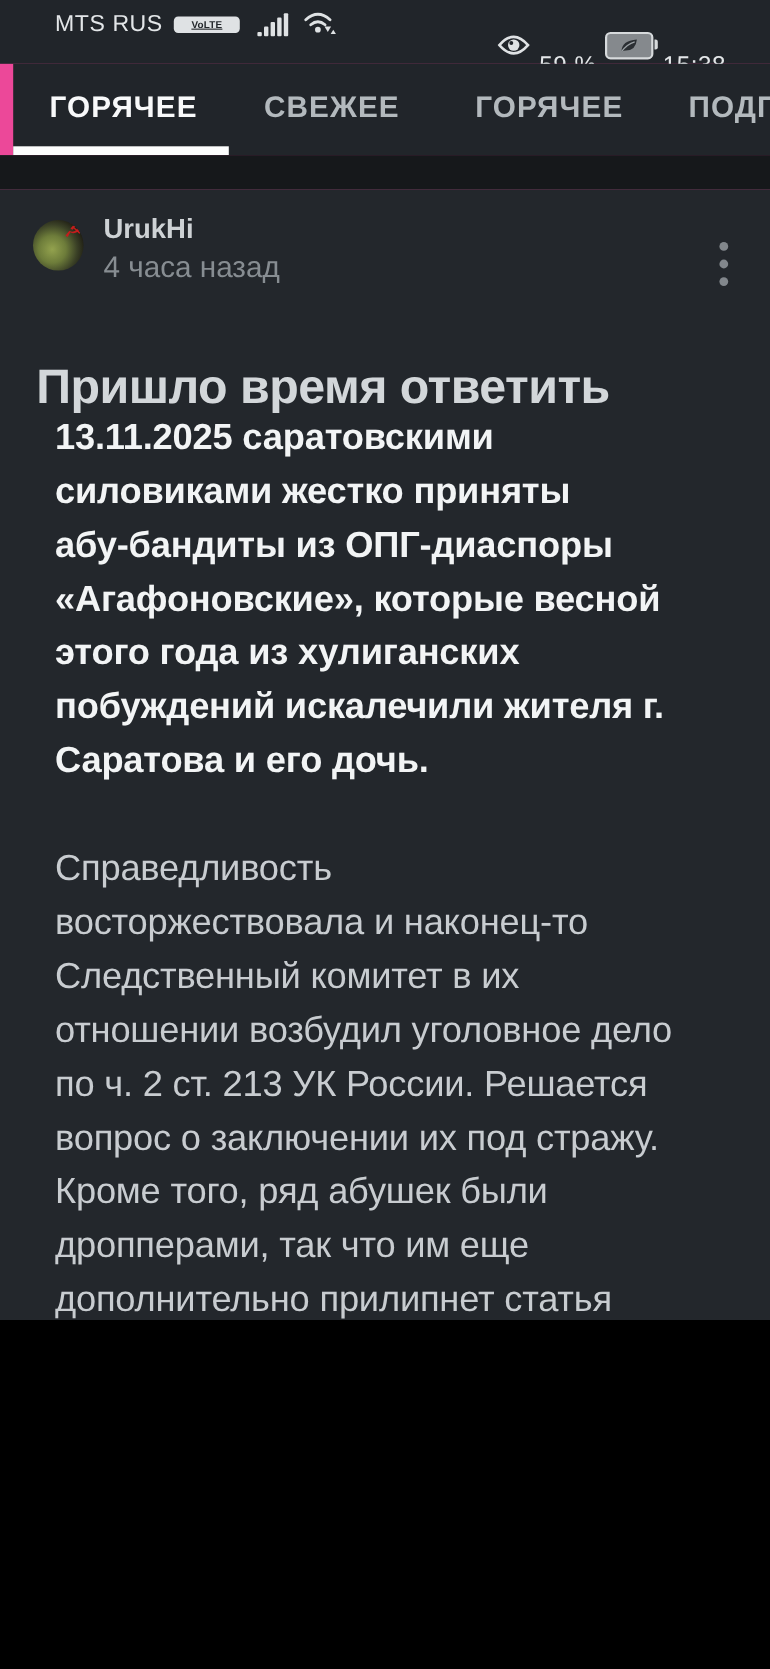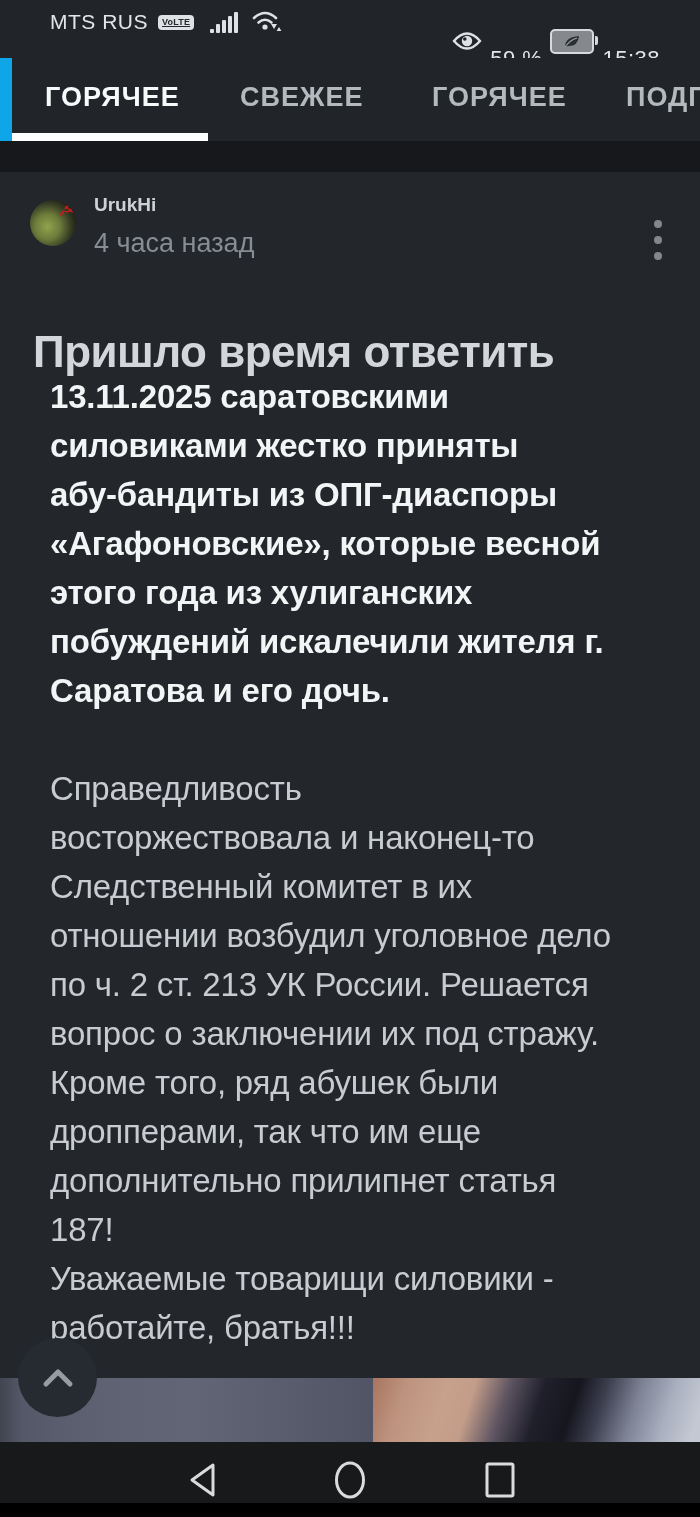--- a/index.html
+++ b/index.html
@@ -1,29 +1,29 @@
 <!DOCTYPE html>
 <html><head>
 <meta charset="utf-8">
 <style>
   html,body{margin:0;padding:0;background:#000;}
   .screen{
-    position:relative;width:700px;height:1503px;overflow:hidden;
-    background:#0ea5e9;font-family:"Liberation Sans",sans-serif;
+    position:relative;width:700px;height:1200px;overflow:hidden;
+    background:#ec4899;font-family:"Liberation Sans",sans-serif;
     -webkit-font-smoothing:antialiased;
   }
   
   .status-bar{
     position:absolute;top:0;left:0;width:700px;height:58px;background:#21252a;
     color:#e3e6e8;display:flex;align-items:center;
   }
   .sb-left{position:absolute;left:50px;top:10px;display:flex;align-items:center;gap:10px;}
   .carrier{font-size:21px;letter-spacing:.5px;color:#e3e6e8;}
   .volte{background:#dfe2e4;color:#24282c;font-size:9px;font-weight:bold;
-    border-radius:4px;padding:3px 4px;line-height:1;letter-spacing:.2px;text-decoration:underline;}
+    border-radius:4px;padding:3px 16px;line-height:1;letter-spacing:.2px;text-decoration:underline;}
   .signal{display:flex;align-items:flex-end;gap:2px;height:22px;margin-left:6px;}
   .signal i{display:block;width:4px;background:#dfe2e4;border-radius:1px;}
   .wifi{margin-left:4px;}
   .sb-right{position:absolute;right:40px;top:10px;display:flex;align-items:center;gap:8px;}
   .pct,.clock{font-size:22px;color:#e3e6e8;letter-spacing:.5px;margin-top:36px;}
   .batt{position:relative;width:40px;height:21px;border:2px solid #d7dadc;border-radius:5px;
     background:#85898d;display:flex;align-items:center;justify-content:center;}
   .batt:after{content:"";position:absolute;right:-6px;top:5px;width:3px;height:9px;
     background:#d7dadc;border-radius:0 2px 2px 0;}
   
@@ -31,21 +31,21 @@
   .tab{position:absolute;top:24px;font-size:27px;font-weight:600;letter-spacing:1px;
     color:#b3b9bd;cursor:pointer;white-space:nowrap;}
   .tab.active{color:#f8f9fa;}
   .tab-underline{position:absolute;left:0;bottom:0;width:196px;height:8px;background:#fcfdfd;}
   .strip{position:absolute;top:141px;left:0;width:700px;height:31px;background:#16181b;}
   
   .post{position:absolute;top:172px;left:0;width:700px;height:1206px;background:#23272c;}
   .avatar{position:absolute;left:30px;top:28px;width:46px;height:46px;border-radius:50%;
     overflow:hidden;background:radial-gradient(circle at 38% 58%,#93a24e 0%,#6d7c3a 32%,#3a4026 58%,#17140f 82%,#0b0b0b 100%);cursor:pointer;}
   .avatar .sickle{position:absolute;right:1px;top:0;font-size:19px;color:#c41d1d;line-height:1;}
-  .author{position:absolute;left:94px;top:22px;font-size:19px;font-weight:bold;color:#ced2d5;cursor:pointer;}
+  .author{position:absolute;left:94px;top:22px;font-size:25px;font-weight:bold;color:#ced2d5;cursor:pointer;}
   .posted-ago{position:absolute;left:94px;top:56px;font-size:27px;color:#878d92;text-align:center;}
   .kebab{position:absolute;right:30px;top:46px;width:24px;height:40px;display:flex;
     flex-direction:column;align-items:center;justify-content:space-between;cursor:pointer;padding:2px 0;}
   .kebab i{width:8px;height:8px;border-radius:50%;background:#82878c;display:block;}
   .post-title{position:absolute;left:33px;top:126px;width:640px;font-size:44px;font-weight:bold;
     color:#d3d7da;letter-spacing:-.5px;white-space:nowrap;cursor:pointer;}
   .text-block{position:absolute;left:50px;width:650px;white-space:pre-line;}
   .bold-text{top:200px;font-size:33px;font-weight:bold;color:#f2f4f5;line-height:49px;letter-spacing:-.2px;}
   .body-text{top:592px;font-size:33px;color:#c8ccd0;line-height:49px;letter-spacing:-.2px;}
   

